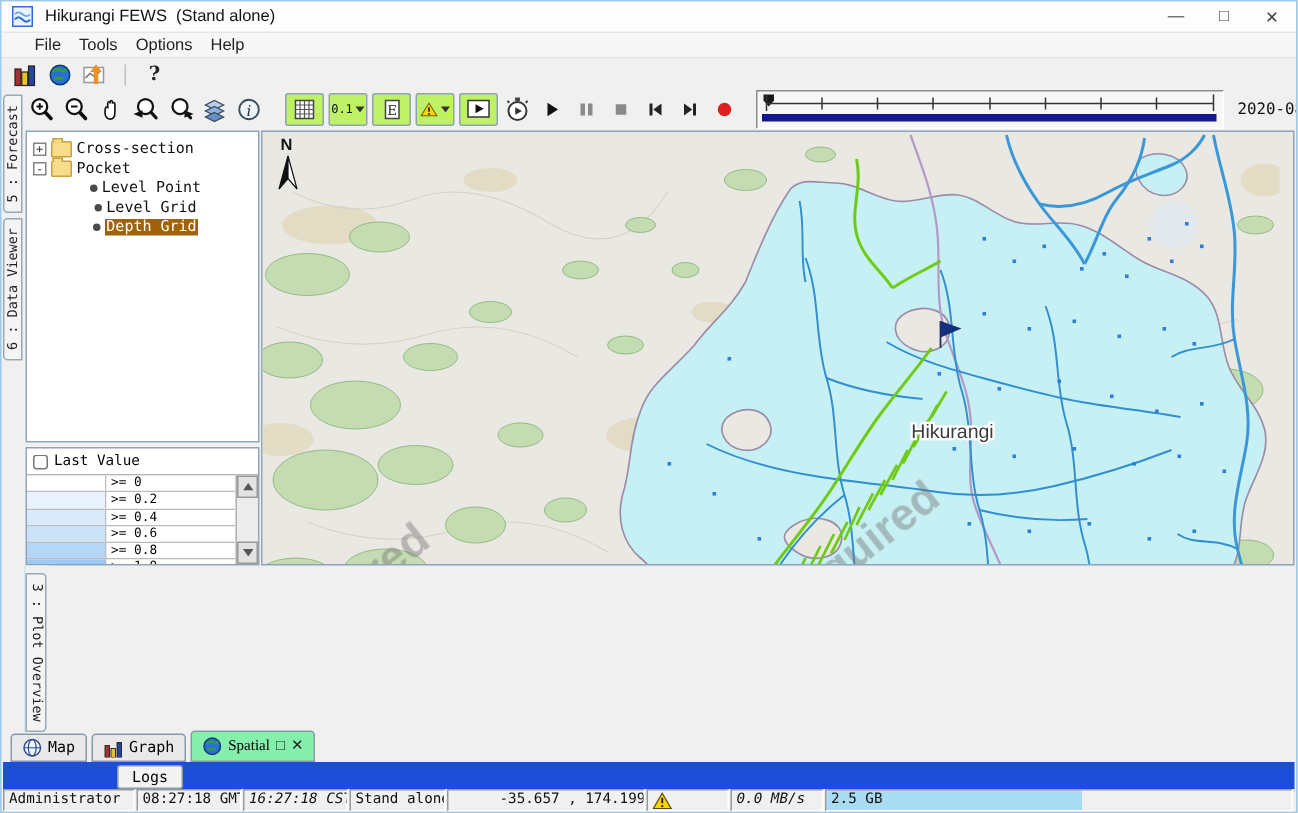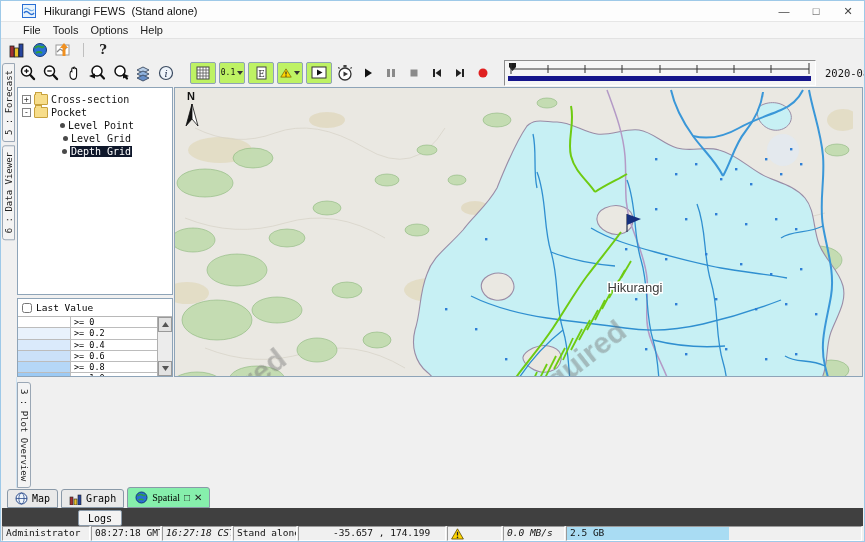--- a/index.html
+++ b/index.html
@@ -1,21 +1,21 @@
 <!DOCTYPE html>
 <html><head>
 <meta charset="utf-8">
 <style>
   html,body{margin:0;padding:0;}
   body{width:865px;height:542px;position:relative;overflow:hidden;
        font-family:"Liberation Sans",sans-serif;background:#f0f0f0;
        border:1px solid #9ec9e8;box-sizing:border-box;}
   
   #titlebar{height:20px;background:#fdfdfd;display:flex;align-items:center;
-            padding-left:19px;gap:6px;border-bottom:1px solid #e6e6e6;}
+            padding-left:5px;gap:6px;border-bottom:1px solid #e6e6e6;}
   #titlebar .title{font-size:11px;color:#111;white-space:pre;}
   #wincontrols{margin-left:auto;display:flex;height:100%;}
   .wc{width:32px;display:flex;align-items:center;justify-content:center;
       font-size:11px;color:#444;cursor:default;}
   
   #menubar{height:16px;background:#f7f7f7;display:flex;align-items:center;
            padding-left:16px;border-bottom:1px solid #e2e2e2;}
   .menu-item{font-size:11px;color:#222;padding:0 6px;}
   
   #toolbar1{height:21px;display:flex;align-items:center;gap:6px;padding-left:6px;
@@ -61,21 +61,21 @@
   .tree-row.child{justify-content:center;}
   .expander{width:9px;height:9px;border:1px solid #848484;background:#fff;
             font-size:8px;line-height:7px;text-align:center;color:#333;
             box-sizing:border-box;flex:none;}
   .folder{width:12px;height:9px;background:#f7dd8a;border:1px solid #c8a23e;
           border-radius:1px;position:relative;flex:none;}
   .folder:before{content:"";position:absolute;top:-3px;left:0;width:5px;height:2px;
                  background:#f7dd8a;border:1px solid #c8a23e;border-bottom:none;}
   .bullet{width:5px;height:5px;border-radius:50%;background:#4a4a4a;flex:none;}
   .tree-label{white-space:nowrap;}
-  .tree-label.selected{background:#0f172a;color:#fff;padding:0 1px;}
+  .tree-label.selected{background:#a16207;color:#fff;padding:0 1px;}
   #legendpanel{flex:1;margin-top:3px;background:#fff;border:1px solid #8ea4b8;
                display:flex;flex-direction:column;overflow:hidden;}
   #legend-header{height:17px;display:flex;align-items:center;gap:4px;padding-left:4px;
                  border-bottom:1px solid #b8b8b8;flex:none;}
   #legend-header input{width:10px;height:10px;margin:0;}
   #legend-header span{font-family:"DejaVu Sans Mono",monospace;font-size:9.5px;}
   #legend-body{flex:1;display:flex;min-height:0;}
   #legend-rows{flex:1;overflow:hidden;}
   .legend-row{display:flex;height:10.3px;border-bottom:1px solid #bcbcbc;}
   .legend-swatch{width:52px;border-right:1px solid #bcbcbc;flex:none;}
@@ -94,37 +94,37 @@
   #bottomtabs{position:absolute;left:1px;right:1px;top:487px;height:20px;
               display:flex;align-items:flex-end;gap:3px;padding-left:5px;
               background:#f0f0f0;}
   .btab{height:17px;border:1px solid #8a99a8;border-radius:3px 3px 0 0;
         background:#e9e9e9;display:inline-flex;align-items:center;gap:4px;
         padding:0 7px;font-family:"DejaVu Sans Mono",monospace;font-size:10px;}
   .btab.active{background:#86efac;height:19px;font-family:Liberation Serif, serif;}
   .tab-ctl{font-size:10px;color:#222;line-height:10px;}
   
   #logsrow{position:absolute;left:1px;right:1px;top:507px;height:20px;
-           background:#404040;}
+           background:#1d4ed8;}
   #logs-btn{position:absolute;left:76px;top:2px;height:16px;padding:0 9px;
             font-family:"DejaVu Sans Mono",monospace;font-size:10px;
             border:1px solid #8a99a8;border-radius:2px;background:#f3f3f3;}
   
   #statusbar{position:absolute;left:1px;right:1px;bottom:0;height:15px;display:flex;
              background:#f0f0f0;font-family:"DejaVu Sans Mono",monospace;
              font-size:9.5px;color:#111;}
   .seg{border:1px solid;border-color:#9a9a9a #ffffff #ffffff #9a9a9a;
        padding:0 3px;line-height:12px;white-space:nowrap;overflow:hidden;
        margin-right:1px;box-sizing:border-box;}
   .seg.user{width:88px;}
   .seg.systime{width:262px;}
   .seg.gmt{width:70px;}
   .seg.local{width:70px;font-style:italic;}
   .seg.mode{width:64px;}
-  .seg.coords{width:148px;padding-left:34px;}
+  .seg.coords{width:132px;padding-left:34px;}
   .seg.warn{width:55px;display:flex;align-items:center;justify-content:flex-start;}
   .seg.net{width:62px;font-style:italic;}
   .seg.mem{flex:1;background:linear-gradient(to right,#a9dcf3 0 55%,#f0f0f0 55%);}
 </style>
 </head>
 <body>
 
 <div id="titlebar">
   <span class="tbtn">
     <svg width="14" height="14" viewBox="0 0 14 14">

